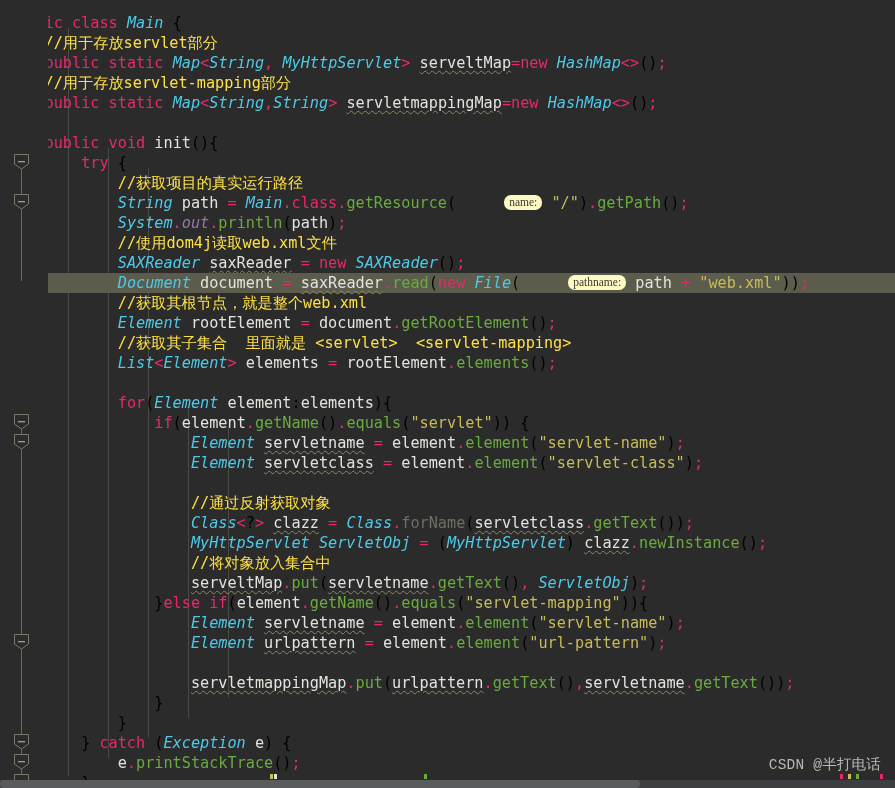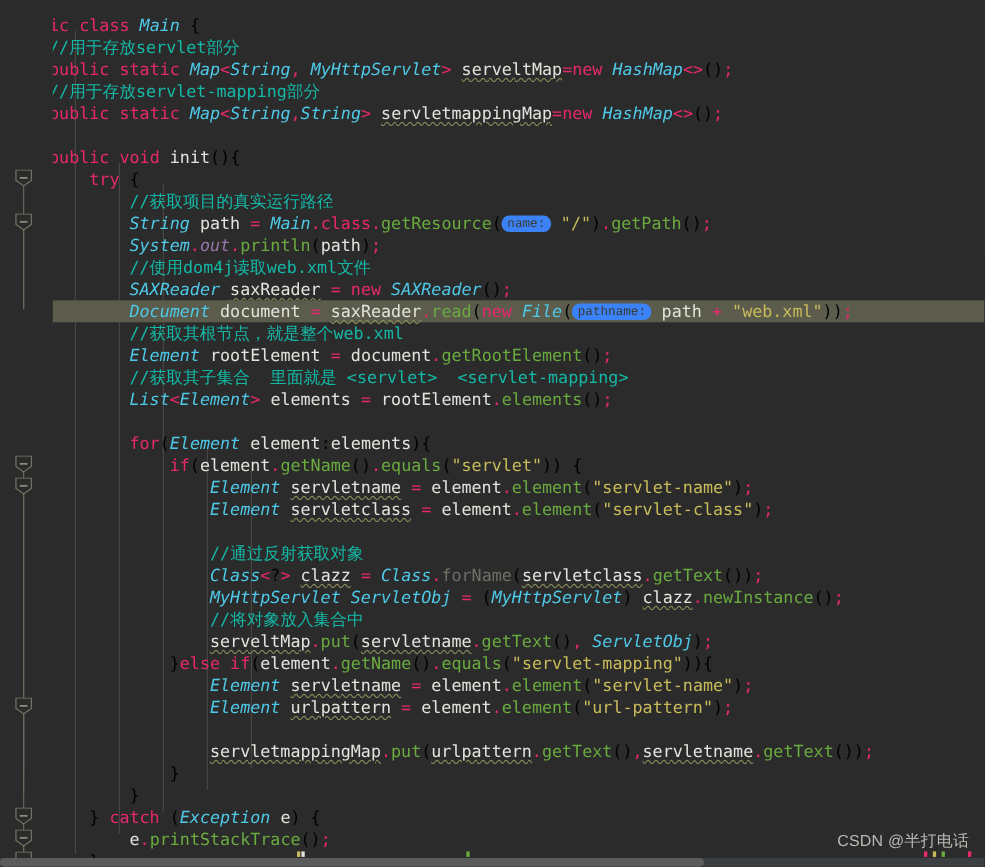--- a/index.html
+++ b/index.html
@@ -89,55 +89,56 @@
     width: 895px;
     height: 20px;
     background: #5c5c4d;
     z-index: 0;
   }
   .kw2  { color: #e8286e; }        
   .cls  { color: #4ec9e8; font-style: italic; }  
   .id   { color: #e3e3dd; }        
   .mth  { color: #6aab3f; text-align: right; }        
   .str  { color: #c8bb5a; }        
-  .cmt  { color: #14b8a6; text-align: right; }
+  .cmt  { color: #fde047; text-align: right; }
   .semi { color: #e8286e; }
   .fld  { color: #9876aa; font-style: italic; }  
   .dep  { color: #6e6e66; }        
   .eq   { color: #e8286e; }
 
   
   .sq {
     text-decoration: underline;
     text-decoration-style: wavy;
     text-decoration-color: #8a8a5a;
     text-decoration-thickness: 1px;
     text-underline-offset: 2px;
   }
 
   
   .hint {
     display: inline-block;
-    background: #3b82f6;
+    background: #fef9c3;
     color: #3a3a36;
     border-radius: 7px;
     font-size: 11.5px;
     line-height: 13px;
     padding: 1px 5px 1px 5px;
     vertical-align: 2px;
-    font-family: Liberation Mono, monospace;
+    font-family: Liberation Serif, serif;
+    margin-left: 48px;
   }
 
   
   #watermark {
     position: absolute;
     right: 14px;
     bottom: 14px;
     color: #b9b9b4;
-    font-family: Liberation Sans, sans-serif;
+    font-family: Liberation Mono, monospace;
     font-size: 14.5px;
     z-index: 6;
     letter-spacing: 0.2px;
   }
 
   
   #bottom-bar {
     position: absolute;
     left: 0; bottom: 0;
     width: 895px;

